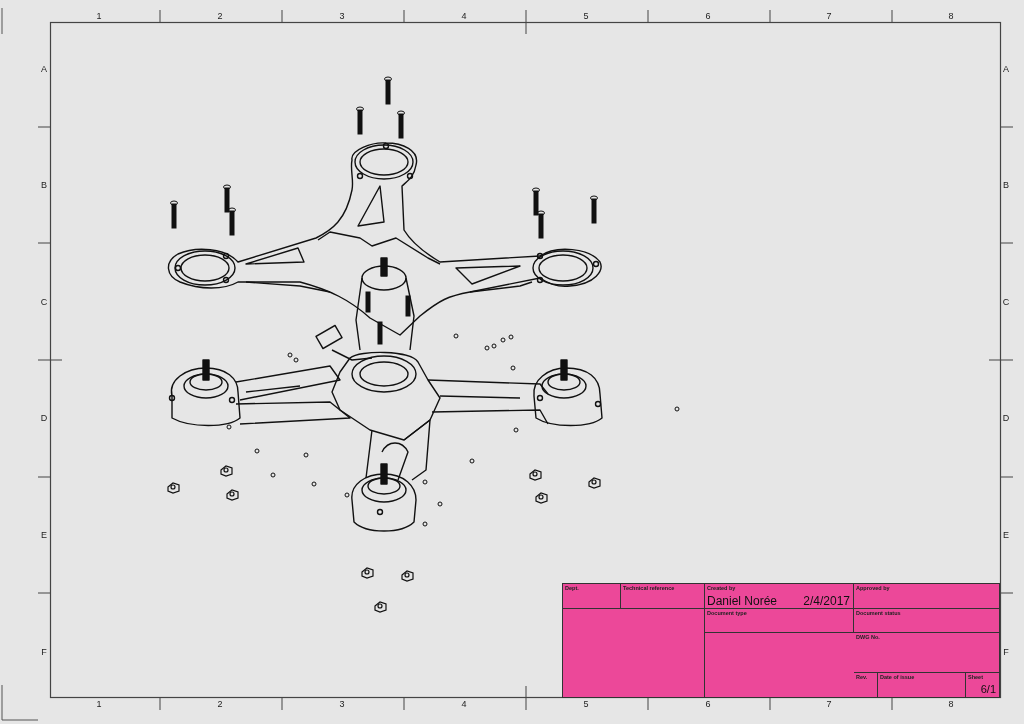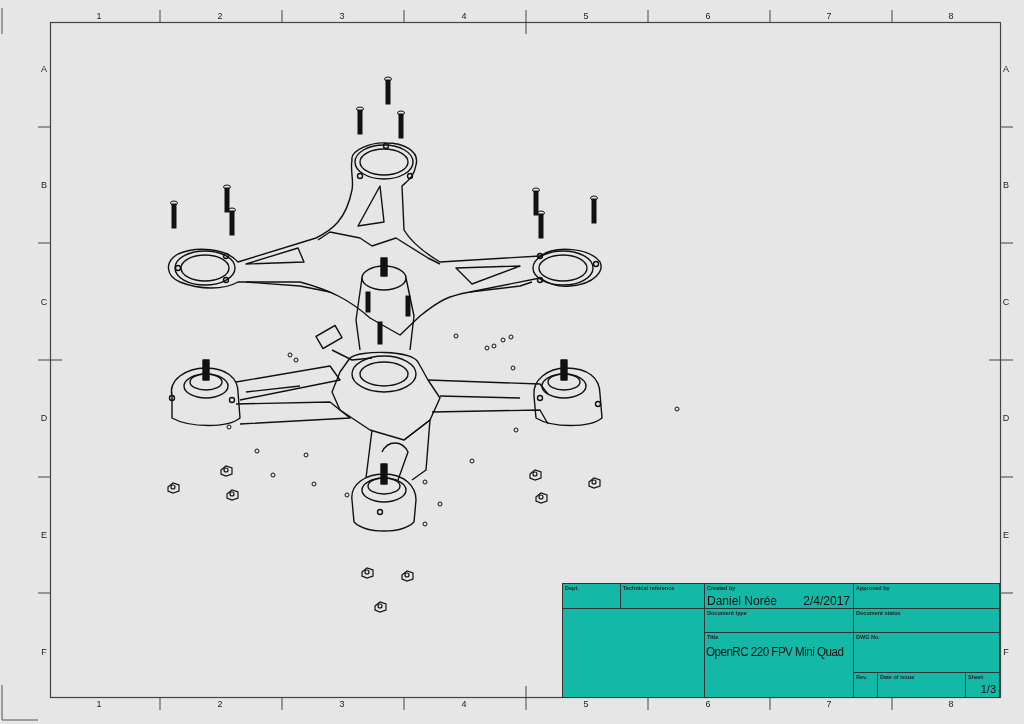--- a/index.html
+++ b/index.html
@@ -1,19 +1,19 @@
 <!DOCTYPE html>
 <html><head>
 <meta charset="utf-8">
 <style>
   html, body { margin: 0; padding: 0; }
   body { width: 1024px; height: 724px; background: #e6e6e6; position: relative; overflow: hidden; font-family: "Liberation Sans", sans-serif; }
   #sheet { position: absolute; left: 0; top: 0; width: 1024px; height: 724px; }
   .zone-label { position: absolute; font-size: 9px; color: #222; width: 20px; text-align: center; font-family: "Liberation Sans", sans-serif; }
-  .tb { position: absolute; left: 562px; top: 583px; width: 438px; height: 115px; border: 1px solid #333; box-sizing: border-box; background: #14b8a6; }
+  .tb { position: absolute; left: 562px; top: 583px; width: 438px; height: 115px; border: 1px solid #333; box-sizing: border-box; background: #ec4899; }
   .tb-cell { position: absolute; border-right: 1px solid #333; border-bottom: 1px solid #333; box-sizing: border-box; }
   .tb-cap { position: absolute; left: 2px; top: 1px; font-size: 5.5px; font-weight: bold; color: #222; white-space: nowrap; }
   .tb-val { position: absolute; color: #111; white-space: nowrap; }
 </style>
 </head>
 <body>
 
 <svg id="sheet" viewBox="0 0 1024 724" xmlns="http://www.w3.org/2000/svg">
 
   <g stroke="#555" stroke-width="1" fill="none">
@@ -311,31 +311,27 @@
     <span class="tb-cap">Approved by</span>
   </div>
 
   <div class="tb-cell" style="left:142px;top:25px;width:149px;height:24px">
     <span class="tb-cap">Document type</span>
   </div>
   <div class="tb-cell" style="left:291px;top:25px;width:146px;height:24px;border-right:none">
     <span class="tb-cap">Document status</span>
   </div>
 
-  <div class="tb-cell" style="left:142px;top:49px;width:149px;height:65px;border-bottom:none">
-    <span class="tb-cap">Title</span>
-    <span class="tb-val" style="left:1px;top:11px;font-size:13.5px;letter-spacing:-0.6px;transform:scaleX(0.86);transform-origin:left">OpenRC 220 FPV Mini Quad</span>
-  </div>
   <div class="tb-cell" style="left:291px;top:49px;width:146px;height:40px;border-right:none">
     <span class="tb-cap">DWG No.</span>
   </div>
 
   <div class="tb-cell" style="left:291px;top:89px;width:24px;height:25px;border-bottom:none">
     <span class="tb-cap">Rev.</span>
   </div>
   <div class="tb-cell" style="left:315px;top:89px;width:88px;height:25px;border-bottom:none">
     <span class="tb-cap">Date of issue</span>
   </div>
   <div class="tb-cell" style="left:403px;top:89px;width:34px;height:25px;border-bottom:none;border-right:none">
     <span class="tb-cap">Sheet</span>
-    <span class="tb-val" style="right:4px;top:10px;font-size:11px">1/3</span>
+    <span class="tb-val" style="right:4px;top:10px;font-size:11px">6/1</span>
   </div>
 </div>
 
 </body></html>

